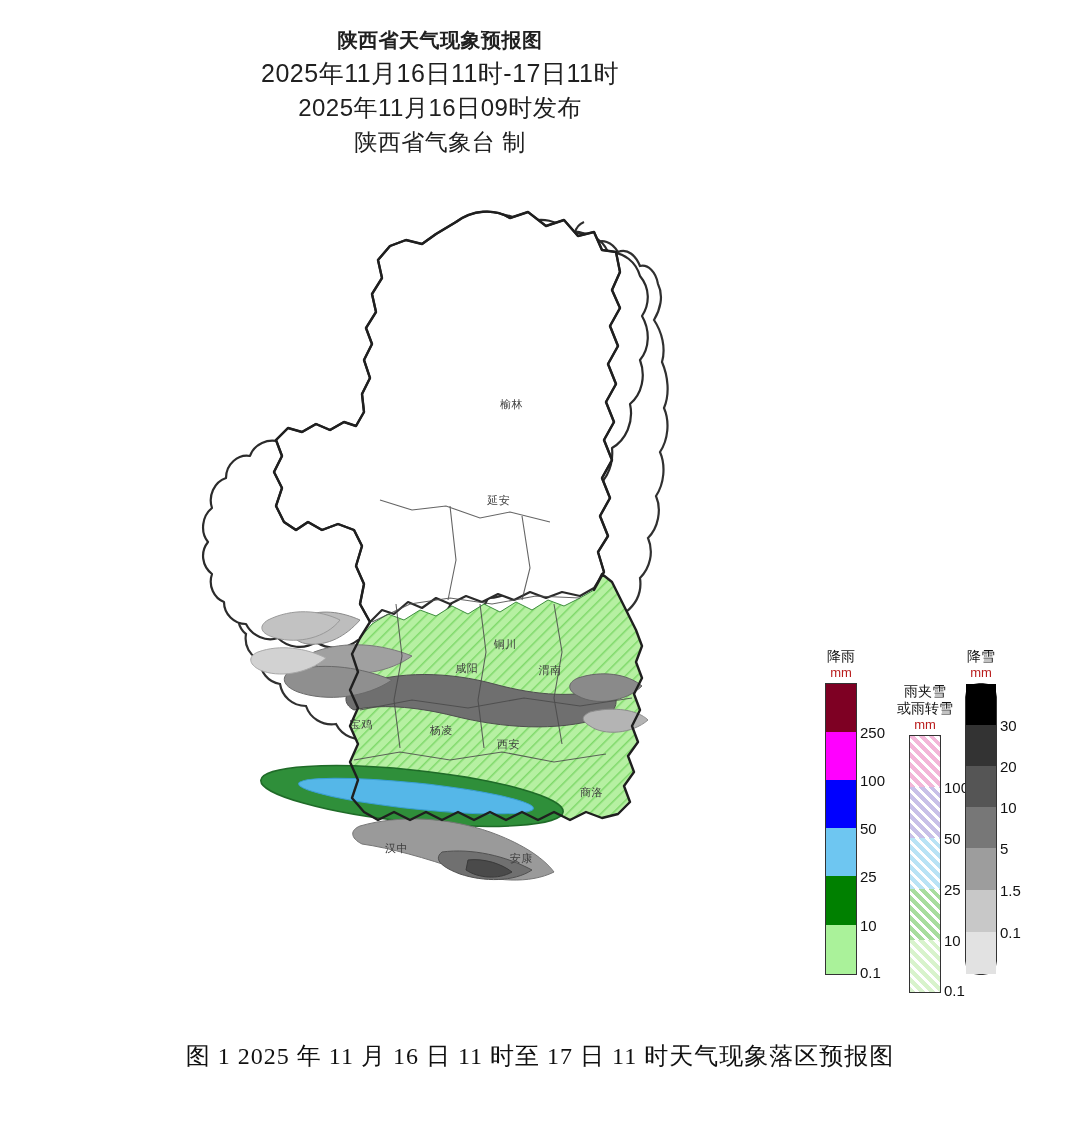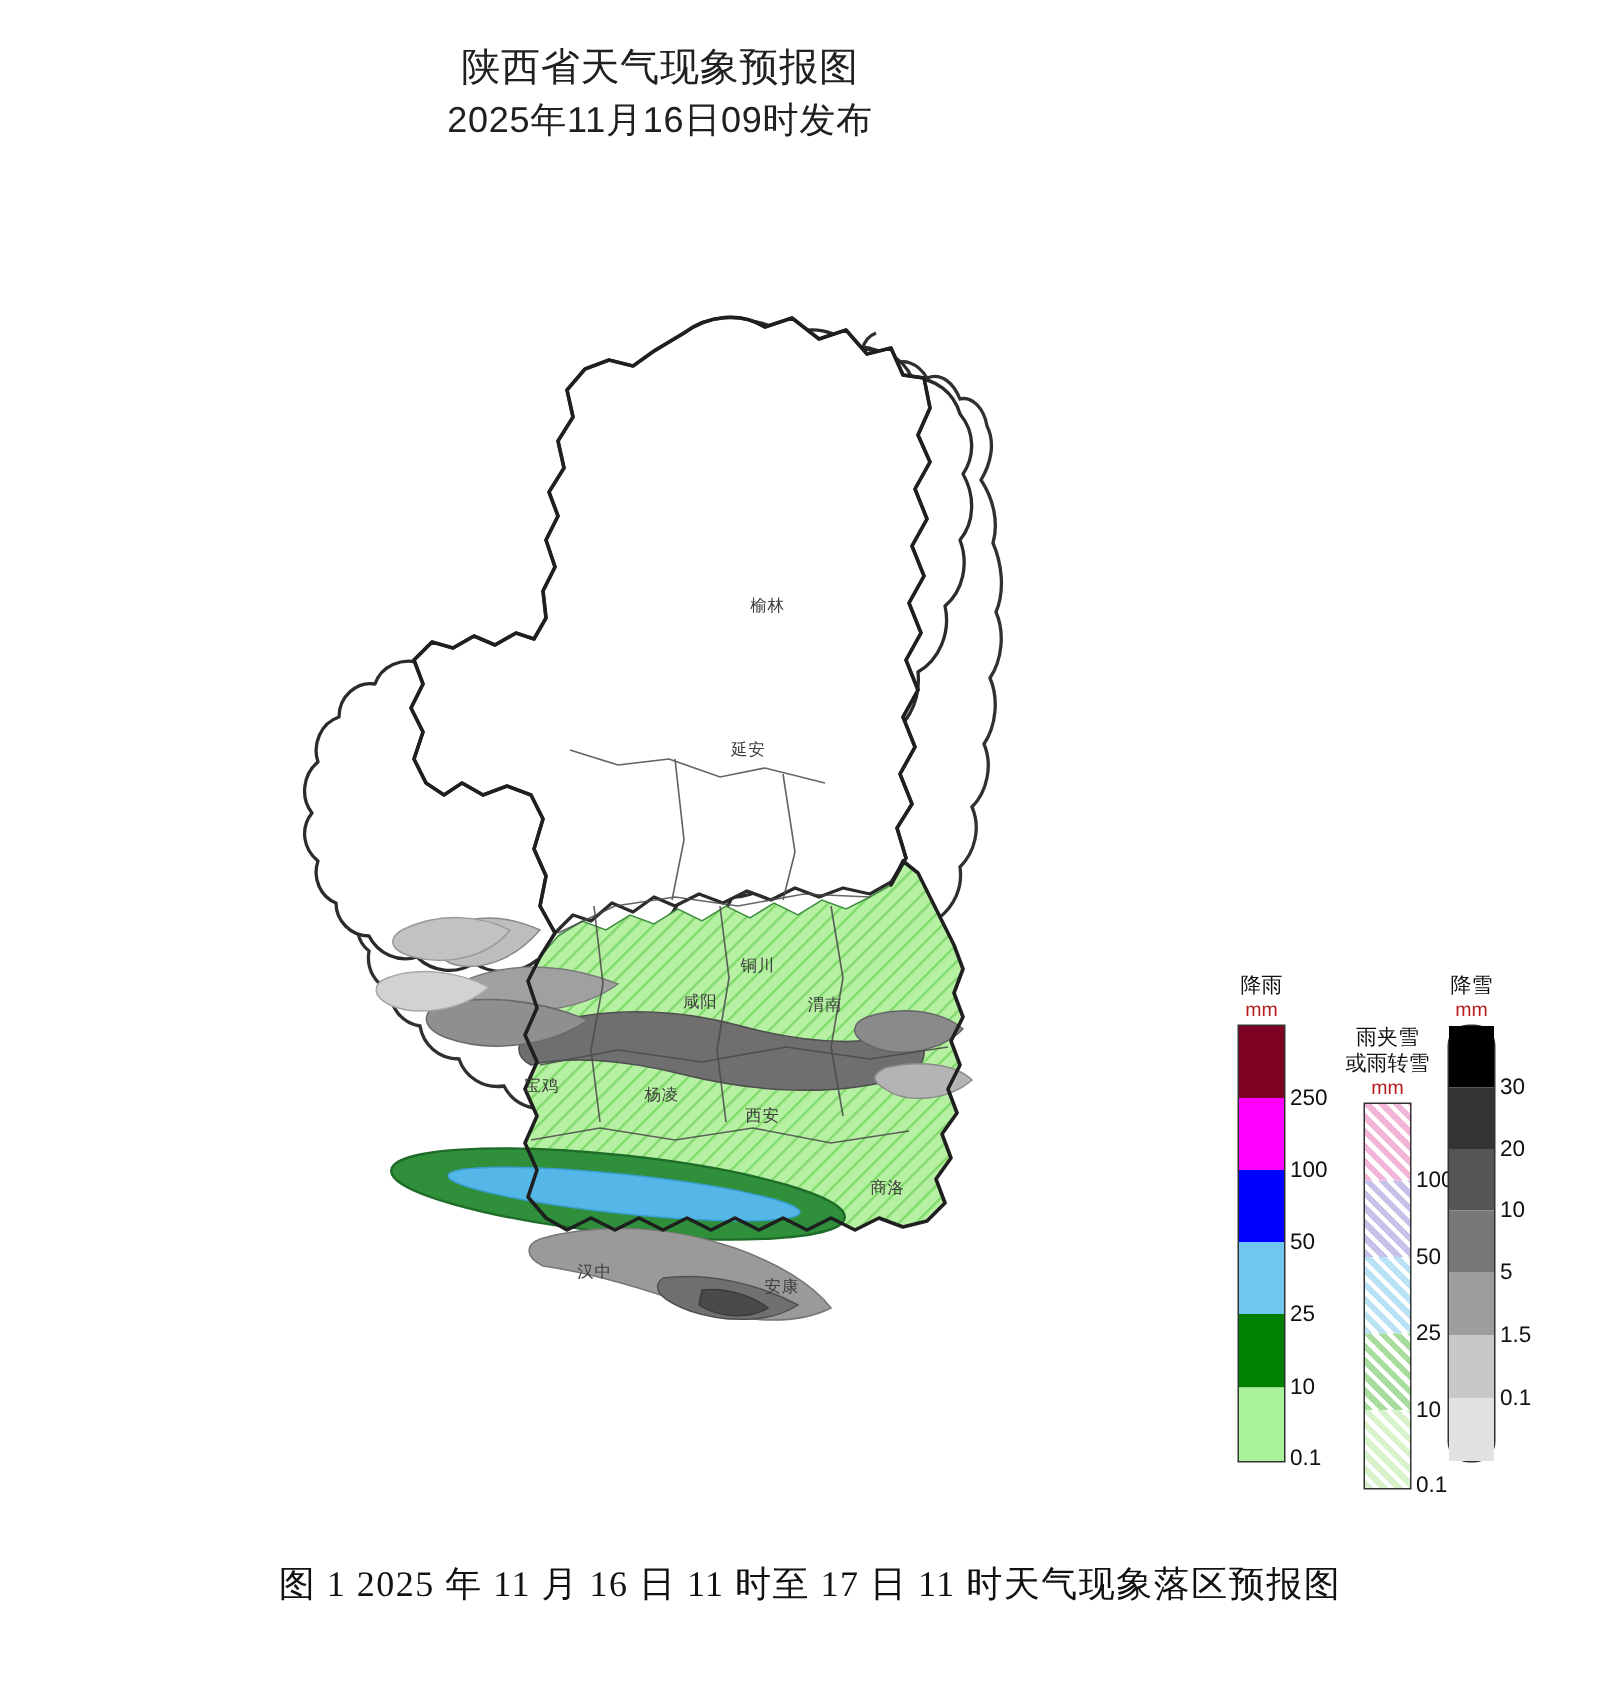--- a/index.html
+++ b/index.html
@@ -23,21 +23,21 @@
     top: 26px;
     width: 880px;
     text-align: center;
     line-height: 1.45;
   }
   .title-line {
     font-size: 25px;
     color: #202020;
     letter-spacing: 0.5px;
   }
-  .title-line.l1 { font-size: 26px; }
+  .title-line.l1 { font-size: 20px; font-weight: bold; }
   .title-line.l2 { font-size: 25px; }
   .title-line.l3 { font-size: 24px; }
   .title-line.l4 { font-size: 23px; }
 
   
   .map-area {
     position: absolute;
     left: 150px;
     top: 200px;
     width: 640px;
@@ -119,21 +119,23 @@
     font-size: 24px;
     color: #111;
     letter-spacing: 1px;
   }
 </style>
 </head>
 <body>
 
 <div class="title-block">
   <div class="title-line l1">陕西省天气现象预报图</div>
+  <div class="title-line l2">2025年11月16日11时-17日11时</div>
   <div class="title-line l3">2025年11月16日09时发布</div>
+  <div class="title-line l4">陕西省气象台 制</div>
 </div>
 
 <div class="map-area">
   <svg class="map-svg" width="640" height="800" viewBox="0 0 640 800">
     <defs>
 
       <pattern id="hatchGreen" width="8" height="8" patternTransform="rotate(45)" patternUnits="userSpaceOnUse">
         <rect width="8" height="8" fill="#b6f0a2"></rect>
         <line x1="0" y1="0" x2="0" y2="8" stroke="#7fd96a" stroke-width="3"></line>
       </pattern>

